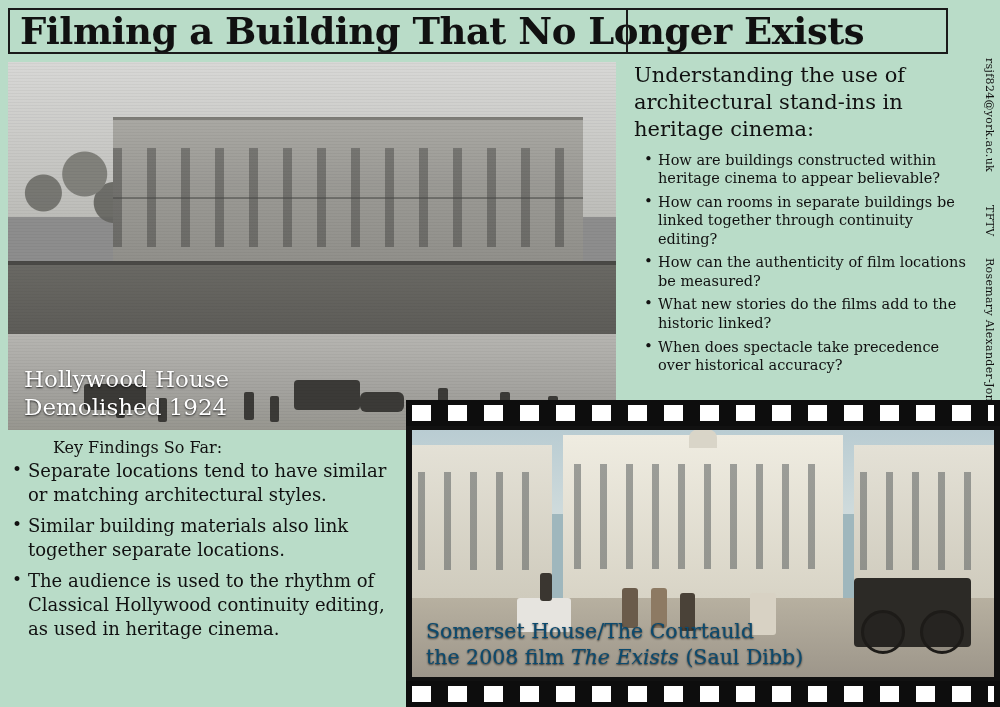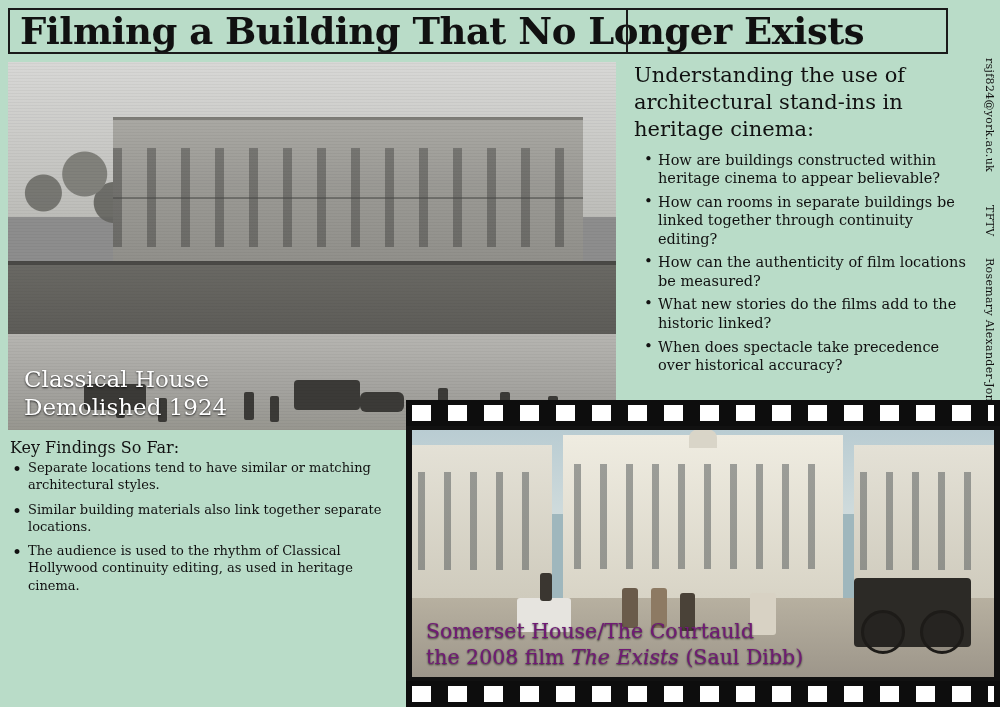--- a/index.html
+++ b/index.html
@@ -194,30 +194,31 @@
   .findings {
     position: absolute;
     left: 10px;
     top: 438px;
     width: 392px;
   }
   .findings-head {
     font-size: 16px;
     margin-bottom: 2px;
     color: #111;
+    margin-left: 43px;
   }
   ul.flist {
     list-style: none;
     margin: 0;
     padding: 0;
   }
   ul.flist li {
     position: relative;
     padding-left: 18px;
-    font-size: 13px;
+    font-size: 18px;
     line-height: 1.33;
     margin-bottom: 7px;
     color: #111;
   }
   ul.flist li::before {
     content: "\2022";
     position: absolute;
     left: 2px;
     top: -1px;
     font-size: 17px;
@@ -320,21 +321,21 @@
     bottom: -9%;
     width: 38px; height: 38px;
     border: 3px solid #1d1b18;
     border-radius: 50%;
     background: rgba(0,0,0,.12);
   }
   .caption-photo {
     position: absolute;
     left: 14px;
     bottom: 6px;
-    color: #701a75;
+    color: #0c4a6e;
     font-family: "DejaVu Serif", serif;
     font-size: 20.5px;
     line-height: 1.3;
     text-shadow: 0 1px 2px rgba(0,0,0,.75);
   }
   .caption-photo em { font-style: italic; }
 </style>
 </head>
 <body>
 
@@ -363,21 +364,21 @@
     <div class="bw-fig" style="left:430px; top:326px; width:10px; height:30px;"></div>
     <div class="bw-fig" style="left:492px; top:330px; width:10px; height:30px;"></div>
     <div class="bw-fig" style="left:540px; top:334px; width:10px; height:28px;"></div>
     <div class="bw-fig" style="left:76px; top:322px; width:62px; height:26px; border-radius:3px;"></div>
     <div class="bw-fig" style="left:286px; top:318px; width:66px; height:30px; border-radius:4px;"></div>
     <div class="bw-fig" style="left:352px; top:330px; width:44px; height:20px; border-radius:6px;"></div>
 
     <div class="bw-grain"></div>
 
     <div class="caption-left">
-      <div>Classical House</div>
+      <div>Hollywood House</div>
       <div>Demolished 1924</div>
     </div>
   </div>
 
   <div class="right-col">
     <div class="right-head">Understanding the use of architectural stand-ins in heritage cinema:</div>
     <ul class="qlist">
       <li>How are buildings constructed within heritage cinema to appear believable?</li>
       <li>How can rooms in separate buildings be linked together through continuity editing?</li>
       <li>How can the authenticity of film locations be measured?</li>

